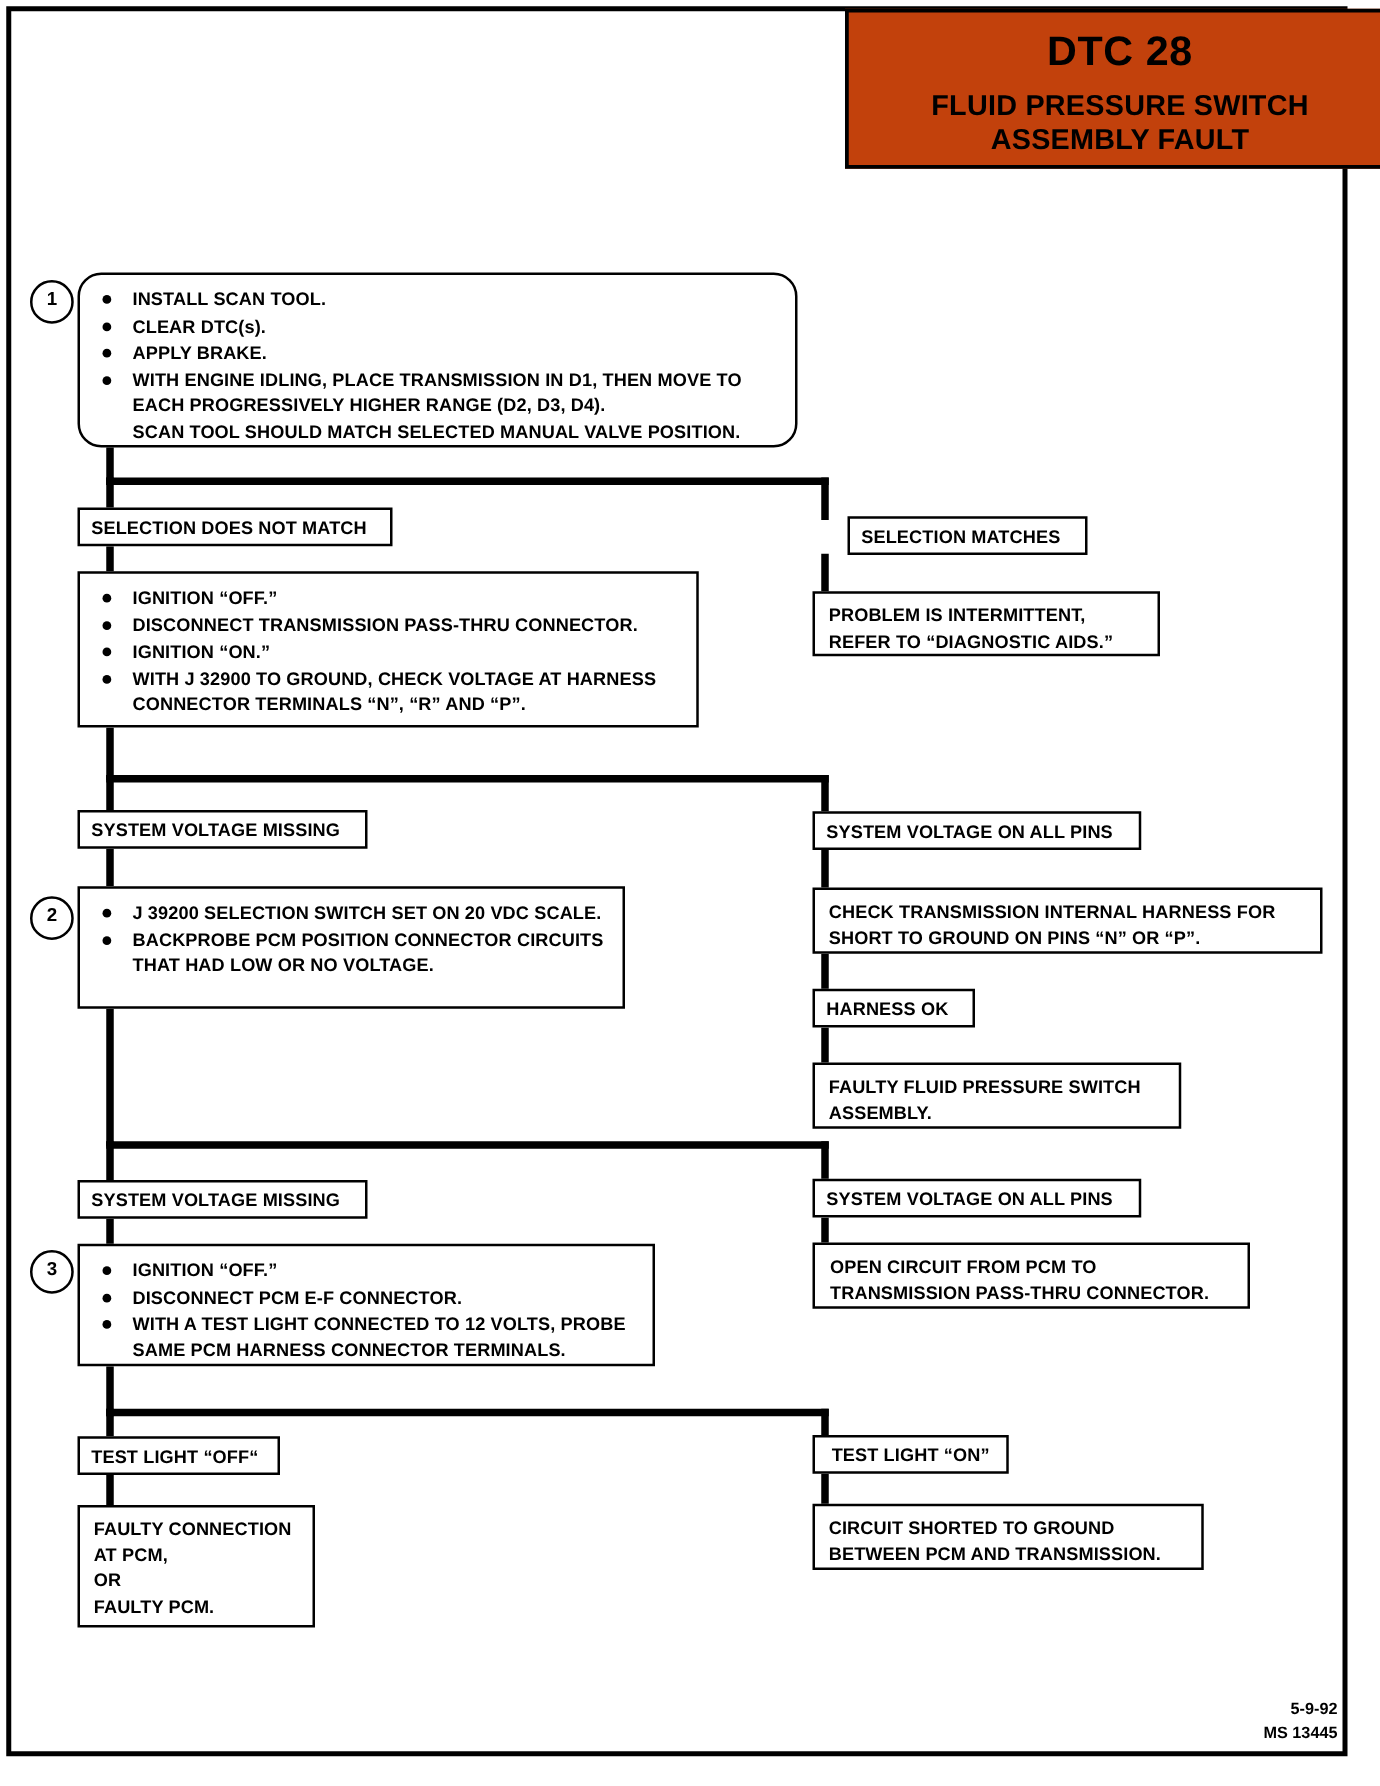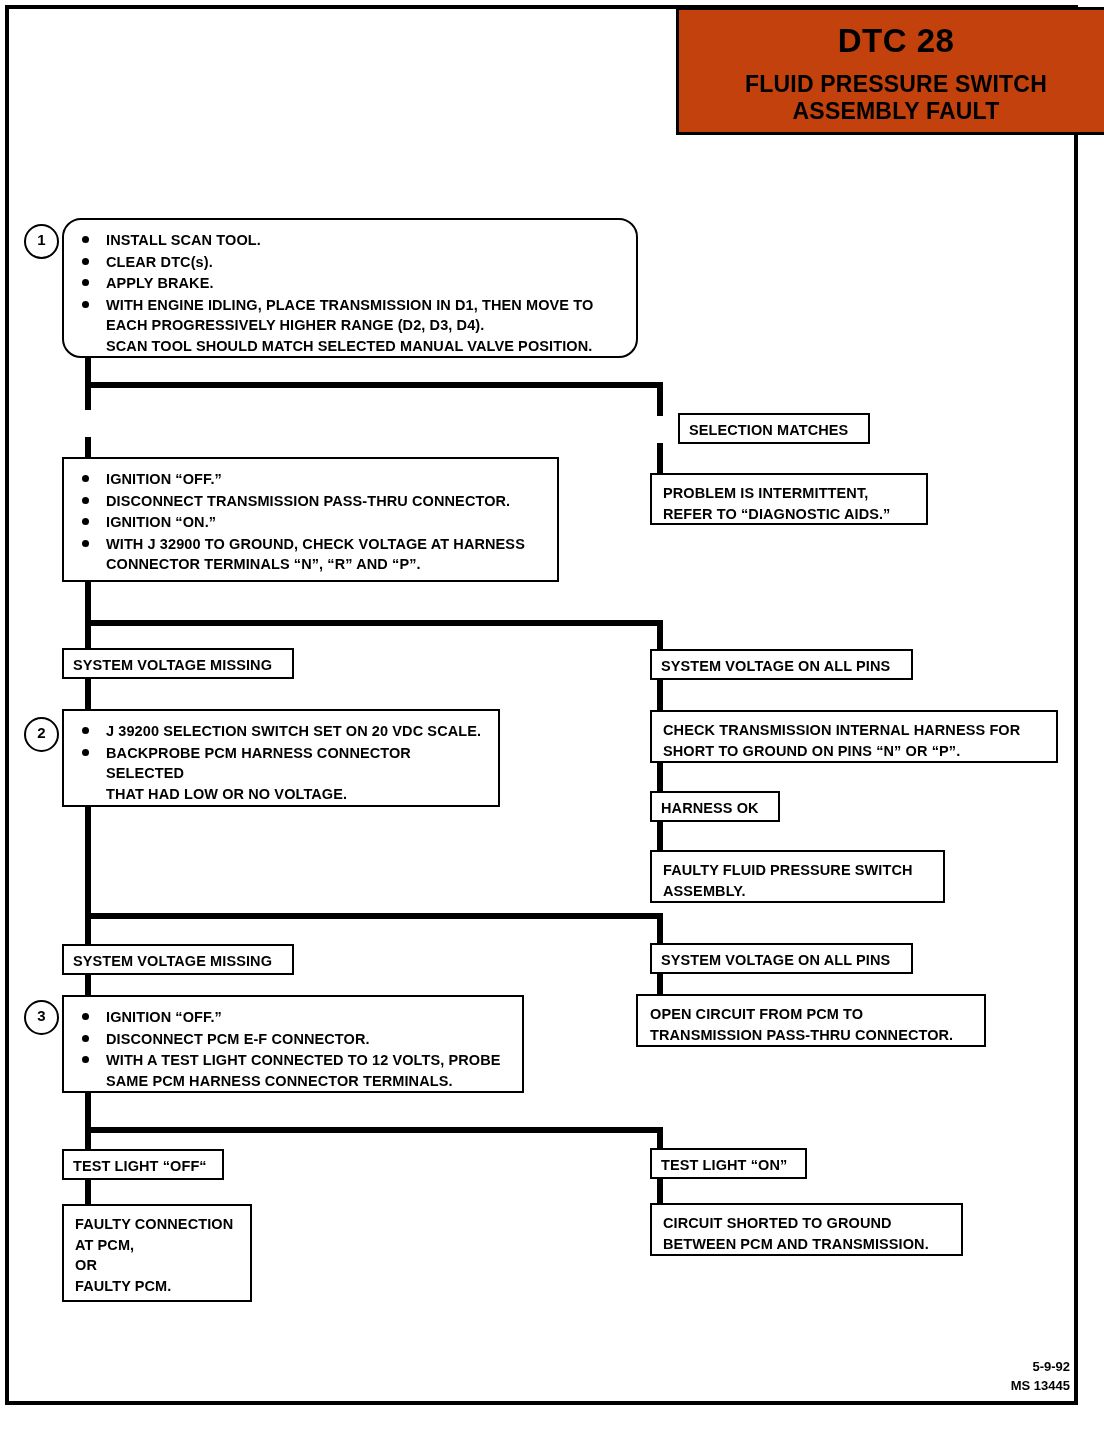--- a/index.html
+++ b/index.html
@@ -170,20 +170,21 @@
         <span class="cont">SCAN TOOL SHOULD MATCH SELECTED MANUAL VALVE POSITION.</span>
       </li>
     </ul>
   </div>
 
   <div class="vline" style="left:85px; top:358px; height:30px;"></div>
   <div class="hline" style="left:85px; top:382px; width:578px;"></div>
   <div class="vline" style="left:85px; top:382px; height:28px;"></div>
   <div class="vline" style="left:657px; top:382px; height:34px;"></div>
 
+  <div class="fbox tag" style="left:62px; top:406px; width:252px; height:31px;">SELECTION DOES NOT MATCH</div>
 
   <div class="fbox tag" style="left:650px; top:413px; width:192px; height:31px;margin-left:28px;">SELECTION MATCHES</div>
 
   <div class="vline" style="left:85px; top:437px; height:22px;"></div>
 
   <div class="fbox steps" style="left:62px; top:457px; width:497px; height:125px;">
     <ul>
       <li><span>IGNITION “OFF.”</span></li>
       <li><span>DISCONNECT TRANSMISSION PASS-THRU CONNECTOR.</span></li>
       <li><span>IGNITION “ON.”</span></li>
@@ -211,21 +212,21 @@
   <div class="fbox tag" style="left:650px; top:649px; width:263px; height:31px;">SYSTEM VOLTAGE ON ALL PINS</div>
 
   <div class="vline" style="left:85px; top:679px; height:30px;"></div>
 
   <div class="stepnum" style="left:24px; top:717px;">2</div>
 
   <div class="fbox steps" style="left:62px; top:709px; width:438px; height:98px;">
     <ul>
       <li><span>J 39200 SELECTION SWITCH SET ON 20 VDC SCALE.</span></li>
       <li>
-        <span>BACKPROBE PCM HARNESS CONNECTOR SELECTED</span>
+        <span>BACKPROBE PCM POSITION CONNECTOR CIRCUITS</span>
         <span class="cont">THAT HAD LOW OR NO VOLTAGE.</span>
       </li>
     </ul>
   </div>
 
   <div class="vline" style="left:657px; top:679px; height:33px;"></div>
 
   <div class="fbox result" style="left:650px; top:710px; width:408px; height:53px;">
     <span class="resline">CHECK TRANSMISSION INTERNAL HARNESS FOR</span>
     <span class="resline">SHORT TO GROUND ON PINS “N” OR “P”.</span>
@@ -261,33 +262,33 @@
       <li><span>DISCONNECT PCM E-F CONNECTOR.</span></li>
       <li>
         <span>WITH A TEST LIGHT CONNECTED TO 12 VOLTS, PROBE</span>
         <span class="cont">SAME PCM HARNESS CONNECTOR TERMINALS.</span>
       </li>
     </ul>
   </div>
 
   <div class="vline" style="left:657px; top:974px; height:22px;"></div>
 
-  <div class="fbox result" style="left:636px; top:994px; width:350px; height:53px;padding-left:12px;">
+  <div class="fbox result" style="left:650px; top:994px; width:350px; height:53px;padding-left:12px;">
     <span class="resline">OPEN CIRCUIT FROM PCM TO</span>
     <span class="resline">TRANSMISSION PASS-THRU CONNECTOR.</span>
   </div>
 
   <div class="vline" style="left:85px; top:1093px; height:40px;"></div>
   <div class="hline" style="left:85px; top:1127px; width:578px;"></div>
   <div class="vline" style="left:85px; top:1127px; height:28px;"></div>
   <div class="vline" style="left:657px; top:1127px; height:28px;"></div>
 
   <div class="fbox tag" style="left:62px; top:1149px; width:162px; height:31px;">TEST LIGHT “OFF“</div>
 
-  <div class="fbox tag" style="left:650px; top:1148px; width:157px; height:31px;">TEST LIGHT “ON”</div>
+  <div class="fbox tag" style="left:650px; top:1148px; width:157px; height:31px;text-align:center;">TEST LIGHT “ON”</div>
 
   <div class="vline" style="left:85px; top:1180px; height:26px;"></div>
 
   <div class="fbox result" style="left:62px; top:1204px; width:190px; height:98px;">
     <span class="resline">FAULTY CONNECTION</span>
     <span class="resline">AT PCM,</span>
     <span class="resline">OR</span>
     <span class="resline">FAULTY PCM.</span>
   </div>
 

